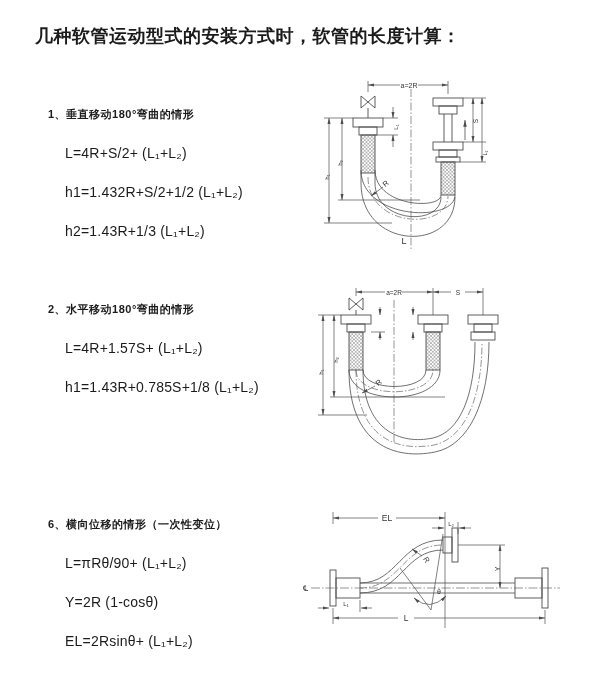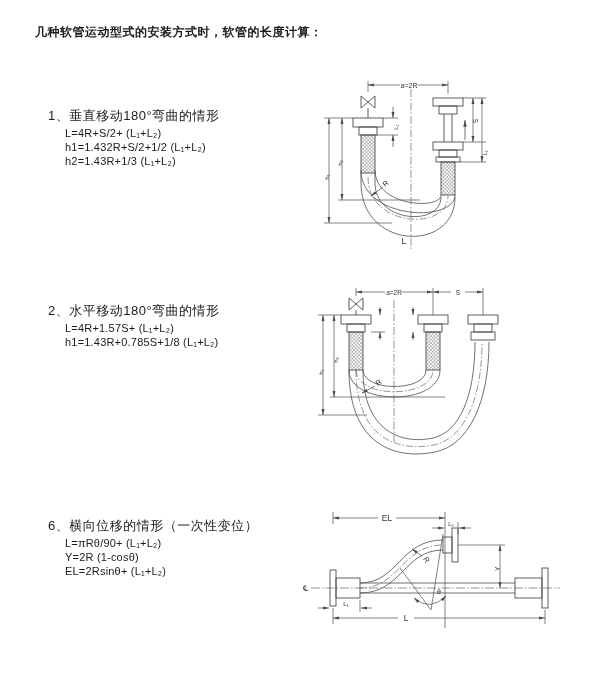--- a/index.html
+++ b/index.html
@@ -1,26 +1,26 @@
 <!DOCTYPE html>
 <html><head>
 <meta charset="utf-8">
 <style>
   html,body{margin:0;padding:0;background:#fff;}
   .doc{
     position:relative;width:600px;height:675px;background:#ffffff;overflow:hidden;
     font-family:"Liberation Sans","DejaVu Sans",sans-serif;color:#1b1b1b;
   }
   .title{
-    position:absolute;left:35px;top:24px;font-size:12px;font-weight:700;
+    position:absolute;left:35px;top:24px;font-size:18px;font-weight:700;
     letter-spacing:0.5px;white-space:nowrap;
   }
   .sec{position:absolute;left:48px;width:270px;}
-  .sec .h{font-size:13px;font-weight:400;letter-spacing:0.5px;white-space:nowrap;}
-  .sec .f{font-size:11px;margin-left:17px;margin-top:2px;letter-spacing:0.2px;white-space:nowrap;}
+  .sec .h{font-size:11px;font-weight:700;letter-spacing:0.5px;white-space:nowrap;}
+  .sec .f{font-size:14px;margin-left:17px;margin-top:23px;letter-spacing:0.2px;white-space:nowrap;}
   .dg{position:absolute;}
   svg text{font-family:"Liberation Sans","DejaVu Sans",sans-serif;fill:#333;}
 </style>
 </head>
 <body>
 
 <div class="doc">
 
   <div class="title">几种软管运动型式的安装方式时，软管的长度计算：</div>
 

